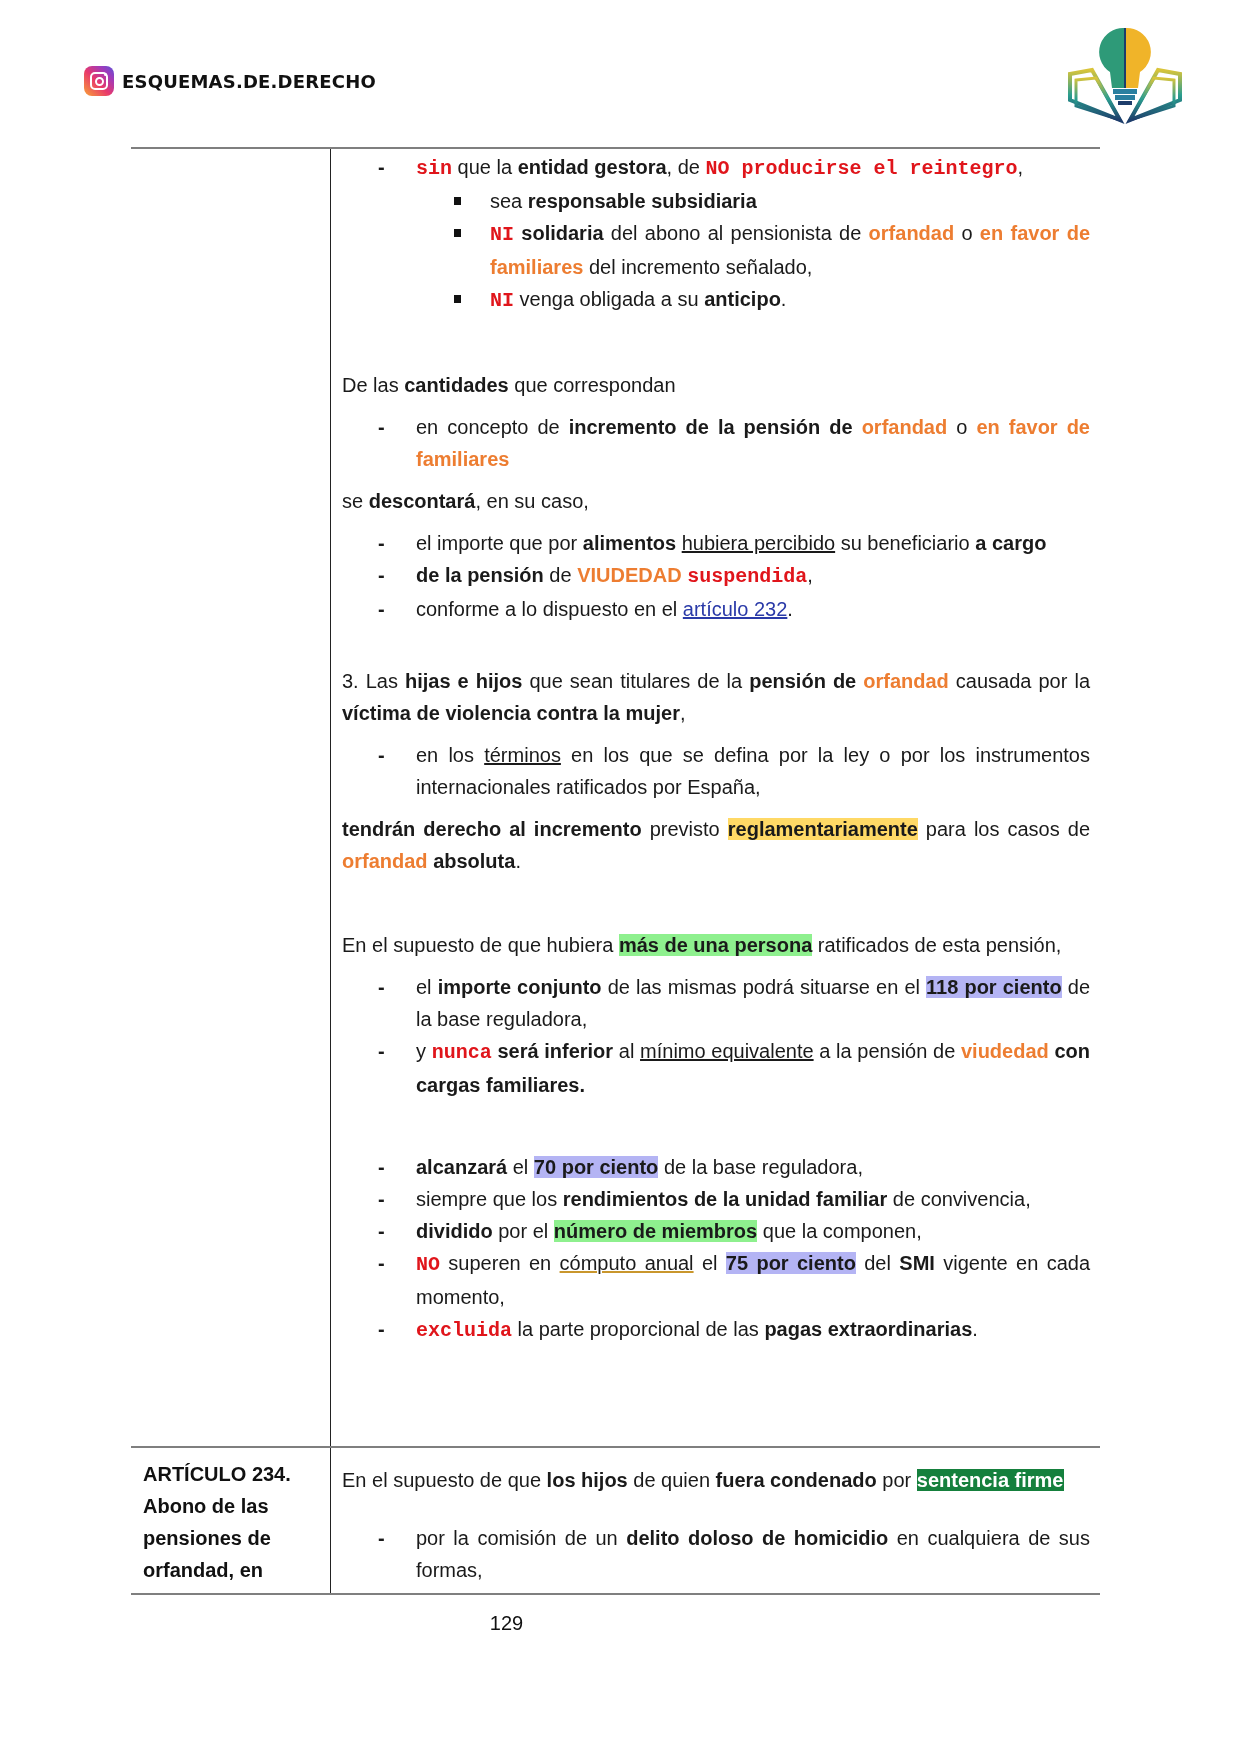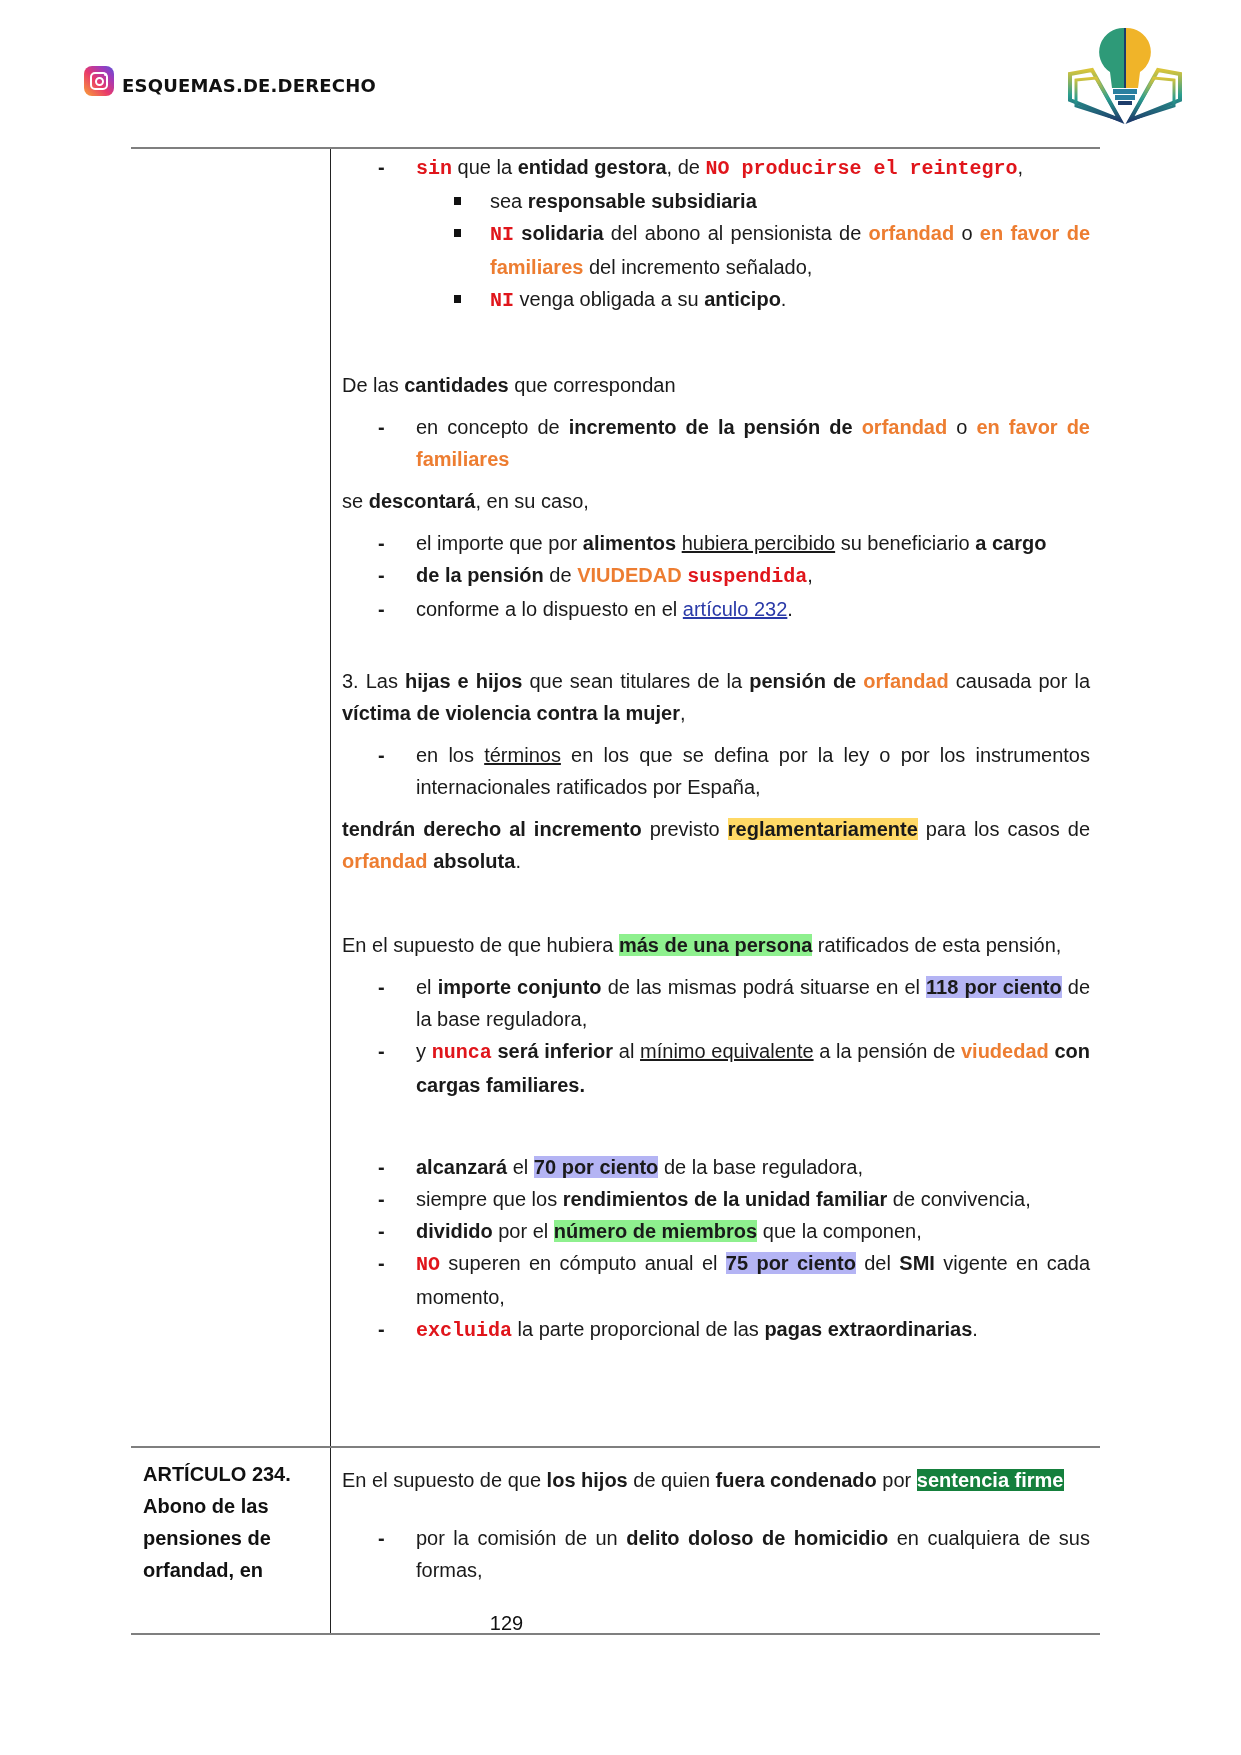--- a/index.html
+++ b/index.html
@@ -1,18 +1,18 @@
 <!DOCTYPE html>
 <html><head>
 <meta charset="utf-8">
 <style>
   html, body { margin: 0; padding: 0; background: #ffffff; }
   body { width: 1241px; height: 1755px; position: relative; overflow: hidden;
          font-family: "Liberation Sans", sans-serif; color: #1a1a1a; }
-  .header-brand { position: absolute; left: 84px; top: 66px; display: flex; align-items: flex-end; }
+  .header-brand { position: absolute; left: 84px; top: 66px; display: flex; align-items: center; }
   .ig-icon { width: 30px; height: 30px; border-radius: 8px;
              background: linear-gradient(45deg, #f9a236 0%, #e8396b 45%, #a33ab8 75%, #5b51d8 100%);
              position: relative; margin-right: 8px; }
   .ig-icon .ring { position: absolute; left: 6px; top: 6px; width: 14px; height: 14px;
                    border: 2.5px solid #fff; border-radius: 5px; }
   .ig-icon .lens { position: absolute; left: 11px; top: 11px; width: 5px; height: 5px;
                    border: 2.5px solid #fff; border-radius: 50%; }
   .ig-icon .dot { position: absolute; left: 20px; top: 7px; width: 3px; height: 3px; background: #fff; border-radius: 50%; }
   .brand-text { font-family: "DejaVu Sans", sans-serif; font-weight: bold; font-size: 18px; letter-spacing: 0.2px; color: #111; }
   .logo { position: absolute; left: 1062px; top: 22px; width: 126px; height: 108px; }
@@ -25,21 +25,21 @@
   .col-right { flex: 1; padding: 0 10px 0 11px; font-size: 20px; line-height: 32px; }
   .para { margin: 0; }
   .li { position: relative; padding-left: 74px; text-align: justify; }
   .li .dash { position: absolute; left: 36px; top: 0; font-weight: bold; }
   .li2 { position: relative; padding-left: 148px; text-align: justify; }
   .li2 .sq { position: absolute; left: 112px; top: 12px; width: 7px; height: 8px; background: #111; }
   .b { font-weight: bold; }
   .red { color: #e0151b; font-weight: bold; font-family: Liberation Mono, monospace; }
   .org { color: #ed7d31; font-weight: bold; }
   .u { text-decoration: underline; }
-  .uo { text-decoration-color: #c9962c; }
+  .uo { text-decoration: underline; text-decoration-color: #c9962c; }
   .link { color: #2a3aa8; text-decoration: underline; }
   .hl-y { background: #ffd966; font-weight: bold; }
   .hl-g { background: #8ef08e; font-weight: bold; }
   .hl-b { background: #b4b4f4; font-weight: bold; }
   .hl-p { background: #15803d; color: #fff; font-weight: bold; }
   .page-num { position: absolute; left: 0; width: 1013px; top: 1612px; text-align: center; font-size: 20px; color: #111; }
 </style>
 </head>
 <body>
 
@@ -153,21 +153,21 @@
       <div class="li"><span class="dash">-</span>
         <span class="red">NO</span><span> superen en </span><span class="uo">cómputo anual</span><span> el </span><span class="hl-b">75 por ciento</span><span> del </span><span class="b">SMI</span><span> vigente en cada momento,</span>
       </div>
       <div class="li"><span class="dash">-</span>
         <span class="red">excluida</span><span> la parte proporcional de las </span><span class="b">pagas extraordinarias</span><span>.</span>
       </div>
     </div>
   </div>
 
   <div class="row last">
-    <div class="col-left" style="height:185px;">ARTÍCULO 234. Abono de las pensiones de orfandad, en</div>
+    <div class="col-left" style="height:145px;">ARTÍCULO 234. Abono de las pensiones de orfandad, en</div>
     <div class="col-right">
       <div style="height:16px"></div>
       <p class="para">
         <span>En el supuesto de que </span><span class="b">los hijos</span><span> de quien </span><span class="b">fuera condenado</span><span> por </span><span class="hl-p">sentencia firme</span>
       </p>
       <div style="height:26px"></div>
       <div class="li"><span class="dash">-</span>
         <span>por la comisión de un </span><span class="b">delito doloso de homicidio</span><span> en cualquiera de sus formas,</span>
       </div>
     </div>

